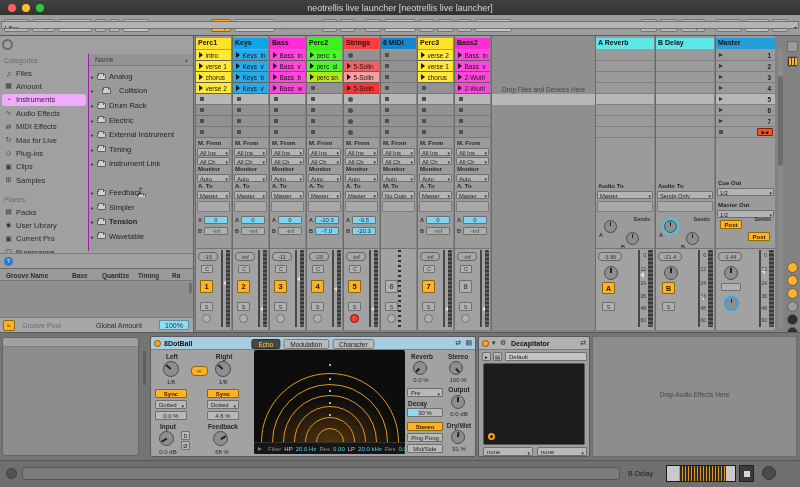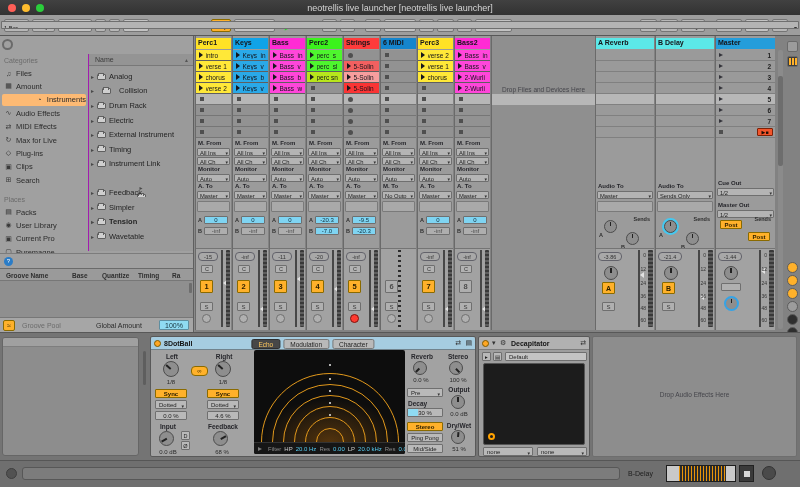--- a/index.html
+++ b/index.html
@@ -19,21 +19,21 @@
   .amber{background:#ffb12a !important;border-color:#8a6a00 !important;}
   .sp1{width:56px;}.sp2{width:4px;}.grow{flex:1;}
   .met{width:11px;height:13px;background:#b7b7b7;border:1px solid #757575;border-radius:2px;display:flex;align-items:center;justify-content:center;font-size:6px;color:#333;}
   .inddot{width:5px;height:5px;background:#8e8e8e;border:1px solid #6a6a6a;border-radius:1px;}
   
   .browser{position:absolute;top:36px;left:0;width:194px;height:232px;background:#a0a0a0;border-right:1px solid #5f5f5f;}
   .bsearch{position:absolute;top:3px;left:16px;right:4px;height:12px;background:#b2b2b2;border:1px solid #6f6f6f;border-radius:6px;font-size:7px;color:#5c5c5c;padding:0 6px;font-family:"Liberation Sans",sans-serif;}
   .bcirc{position:absolute;top:3px;left:2px;width:11px;height:11px;border:2px solid #6a6a6a;border-radius:50%;}
   .bhdr{position:absolute;font-size:7px;color:#6b6b6b;}
   .bitem{position:absolute;left:2px;width:84px;height:12px;font-size:7.5px;color:#2b2b2b;display:flex;align-items:center;gap:3px;padding-left:2px;white-space:nowrap;overflow:hidden;}
-  .bitem.sel{background:#fdba74;border-radius:2px;justify-content:flex-end;}
+  .bitem.sel{background:#f0abfc;border-radius:2px;}
   .bico{width:9px;font-size:7px;color:#3a3a3a;text-align:center;flex:0 0 9px;}
   .namecol{position:absolute;left:88px;top:18px;right:0;bottom:17px;background:#9a9a9a;border-left:1px solid #a21caf;}
   .namehdr{position:absolute;top:0;left:0;right:0;height:12px;background:#949494;border-bottom:1px solid #787878;font-size:7px;color:#3c3c3c;padding:2px 0 0 6px;}
   .namehdr .asc{position:absolute;right:4px;top:3px;font-size:5px;color:#555;}
   .nitem{position:absolute;left:2px;right:2px;height:13px;font-size:7.5px;color:#242424;display:flex;align-items:center;gap:3px;white-space:nowrap;overflow:hidden;}
   .nitem::before{content:"▸";font-size:6px;color:#4a4a4a;}
   .folder{width:9px;height:6px;background:#cfcfcf;border:1px solid #5f5f5f;border-radius:1px;position:relative;flex:0 0 9px;}
   .folder::before{content:"";position:absolute;top:-2px;left:0;width:4px;height:2px;background:#cfcfcf;border:1px solid #5f5f5f;border-bottom:none;}
   .bfoot{position:absolute;bottom:0;left:0;right:0;height:15px;background:#a0a0a0;border-top:1px solid #7c7c7c;}
   .qcirc{position:absolute;left:4px;top:3px;width:9px;height:9px;border-radius:50%;background:#2a7cc7;color:#fff;font-size:6px;text-align:center;line-height:9px;}
@@ -233,21 +233,21 @@
       <div class="bitem" style="top: 111.4px;">
         <div class="bico">◇</div>
         <div class="blbl">Plug-ins</div>
       </div>
       <div class="bitem" style="top: 124.8px; align-items: center;">
         <div class="bico">▣</div>
         <div class="blbl">Clips</div>
       </div>
       <div class="bitem" style="top: 138.2px;">
         <div class="bico">⊞</div>
-        <div class="blbl">Search</div>
+        <div class="blbl">Samples</div>
       </div>
     </div>
   <div class="bhdr" id="places-hdr" style="left:4px;top:160px;">Places</div>
   <div>
       <div class="bitem" style="top: 170px;">
         <div class="bico">▤</div>
         <div class="blbl">Packs</div>
       </div>
       <div class="bitem" style="top: 183.4px;">
         <div class="bico">◉</div>

